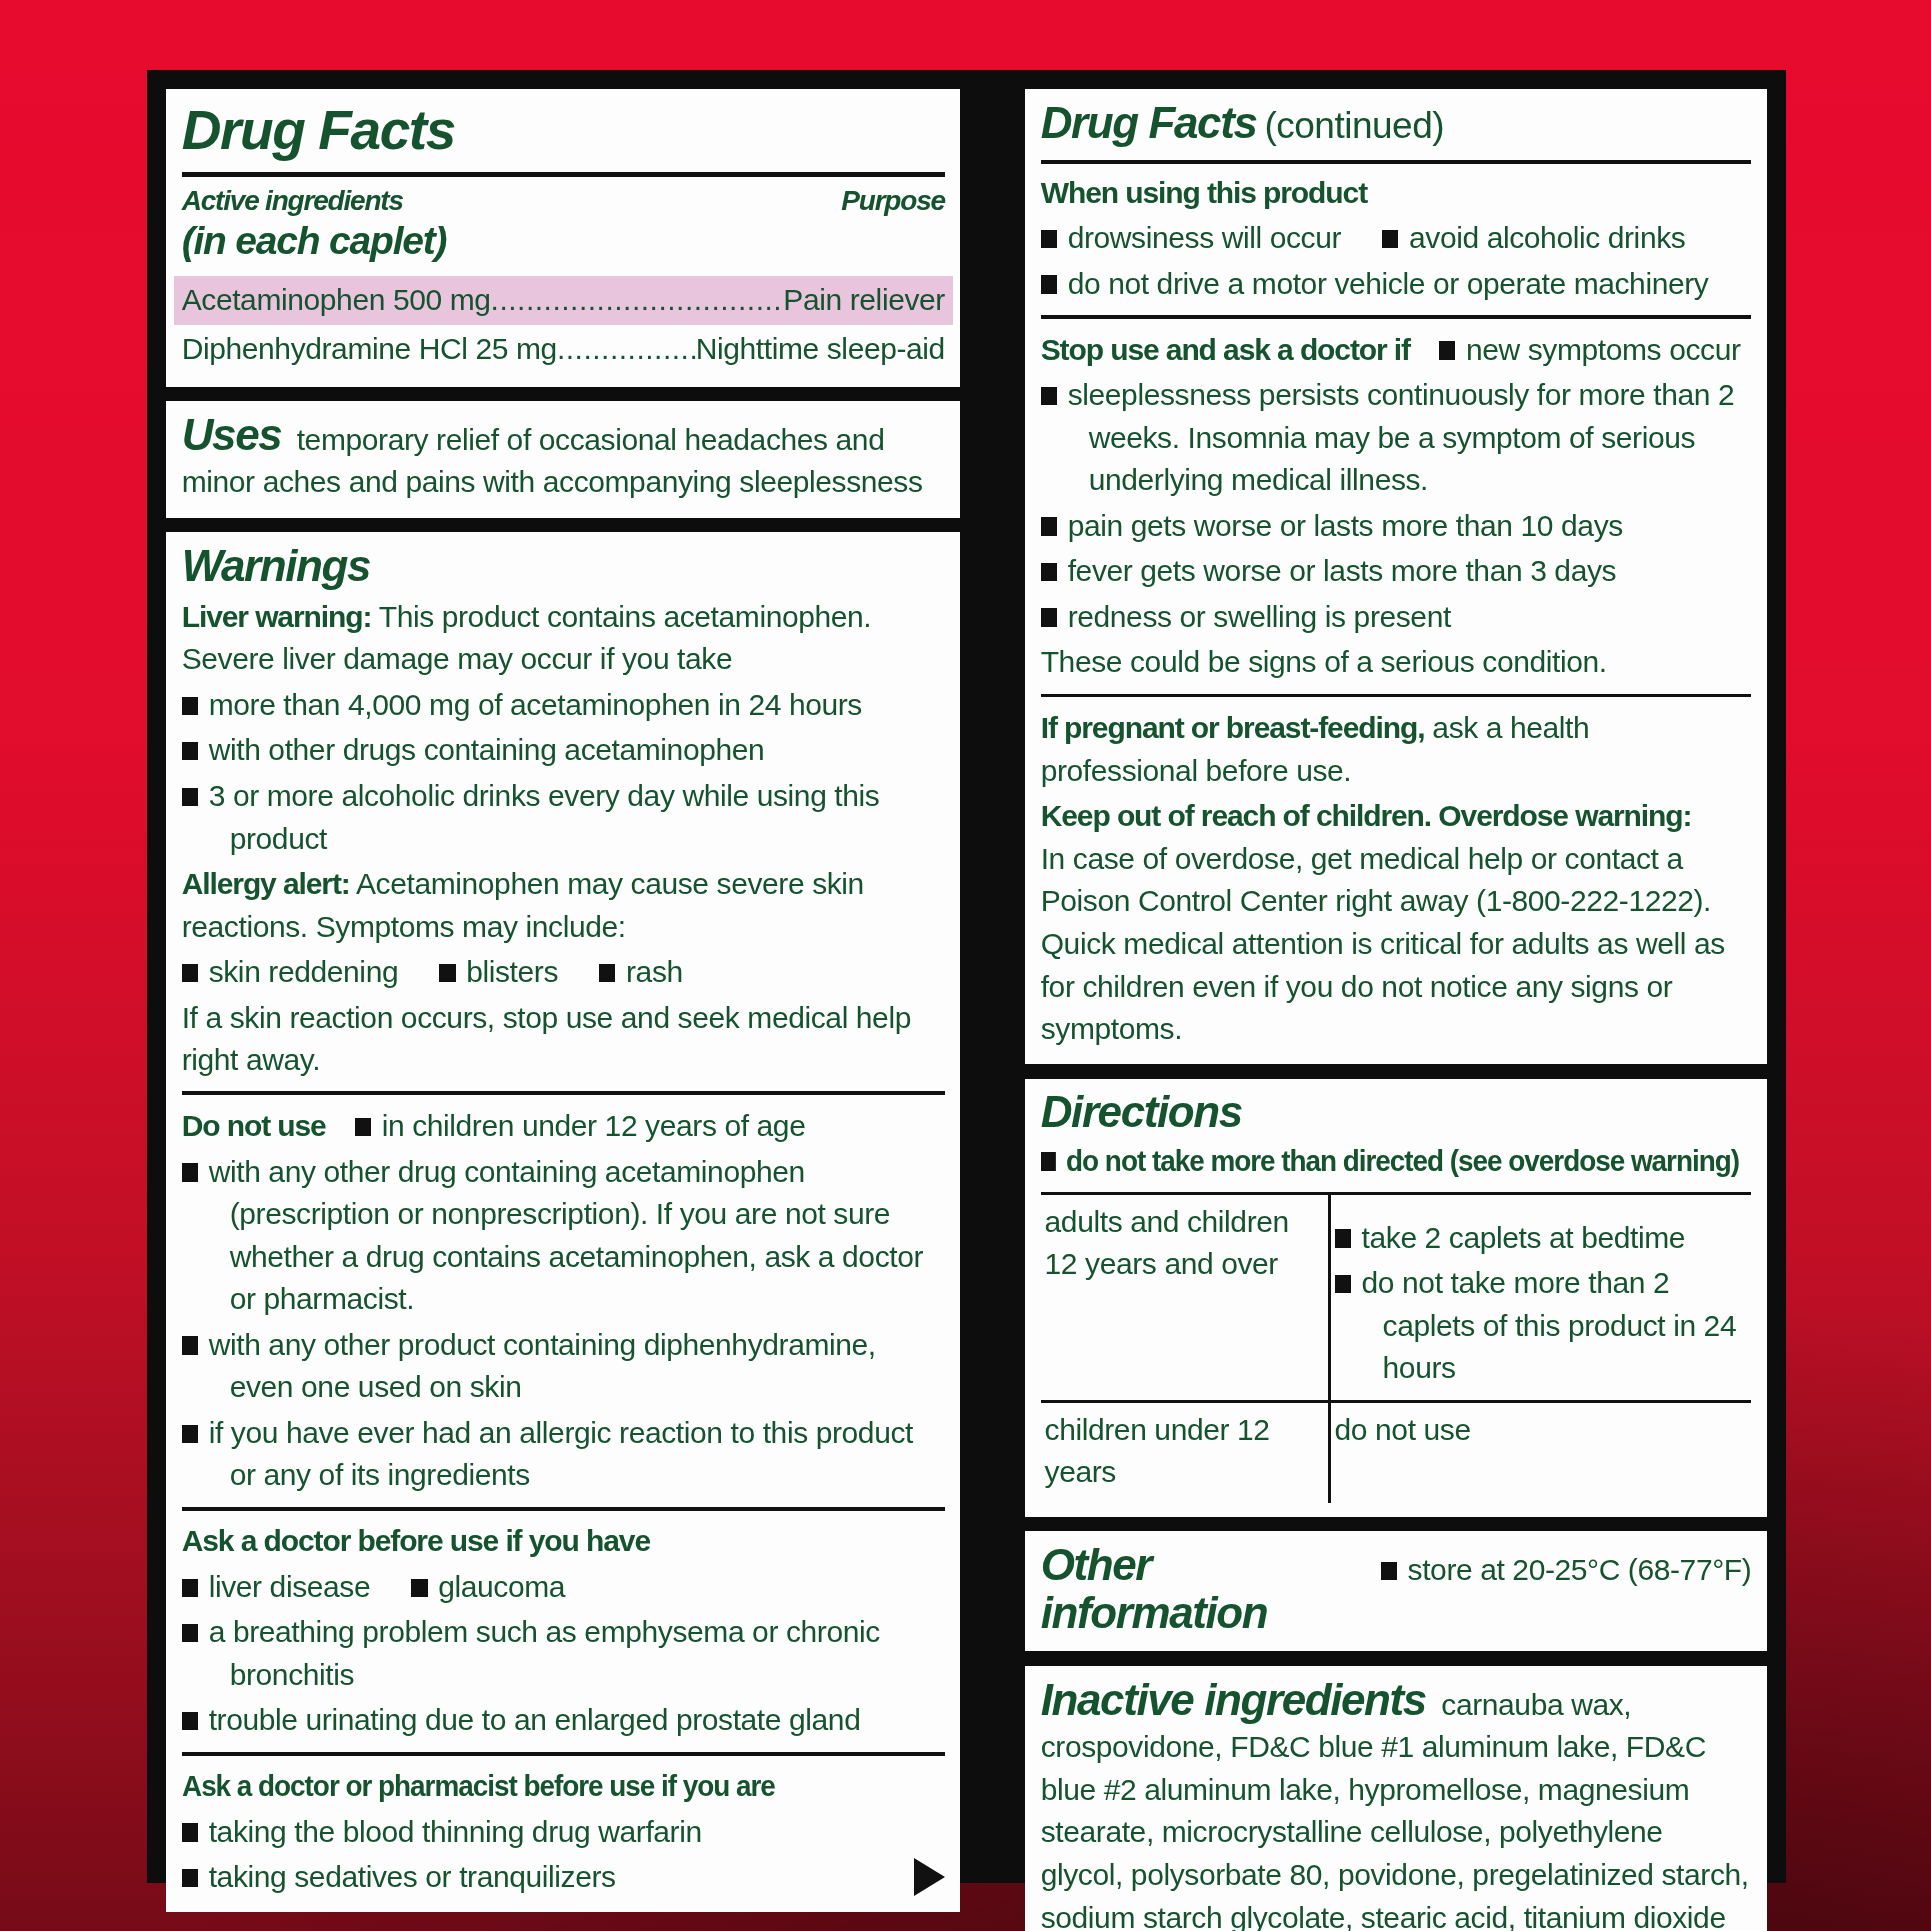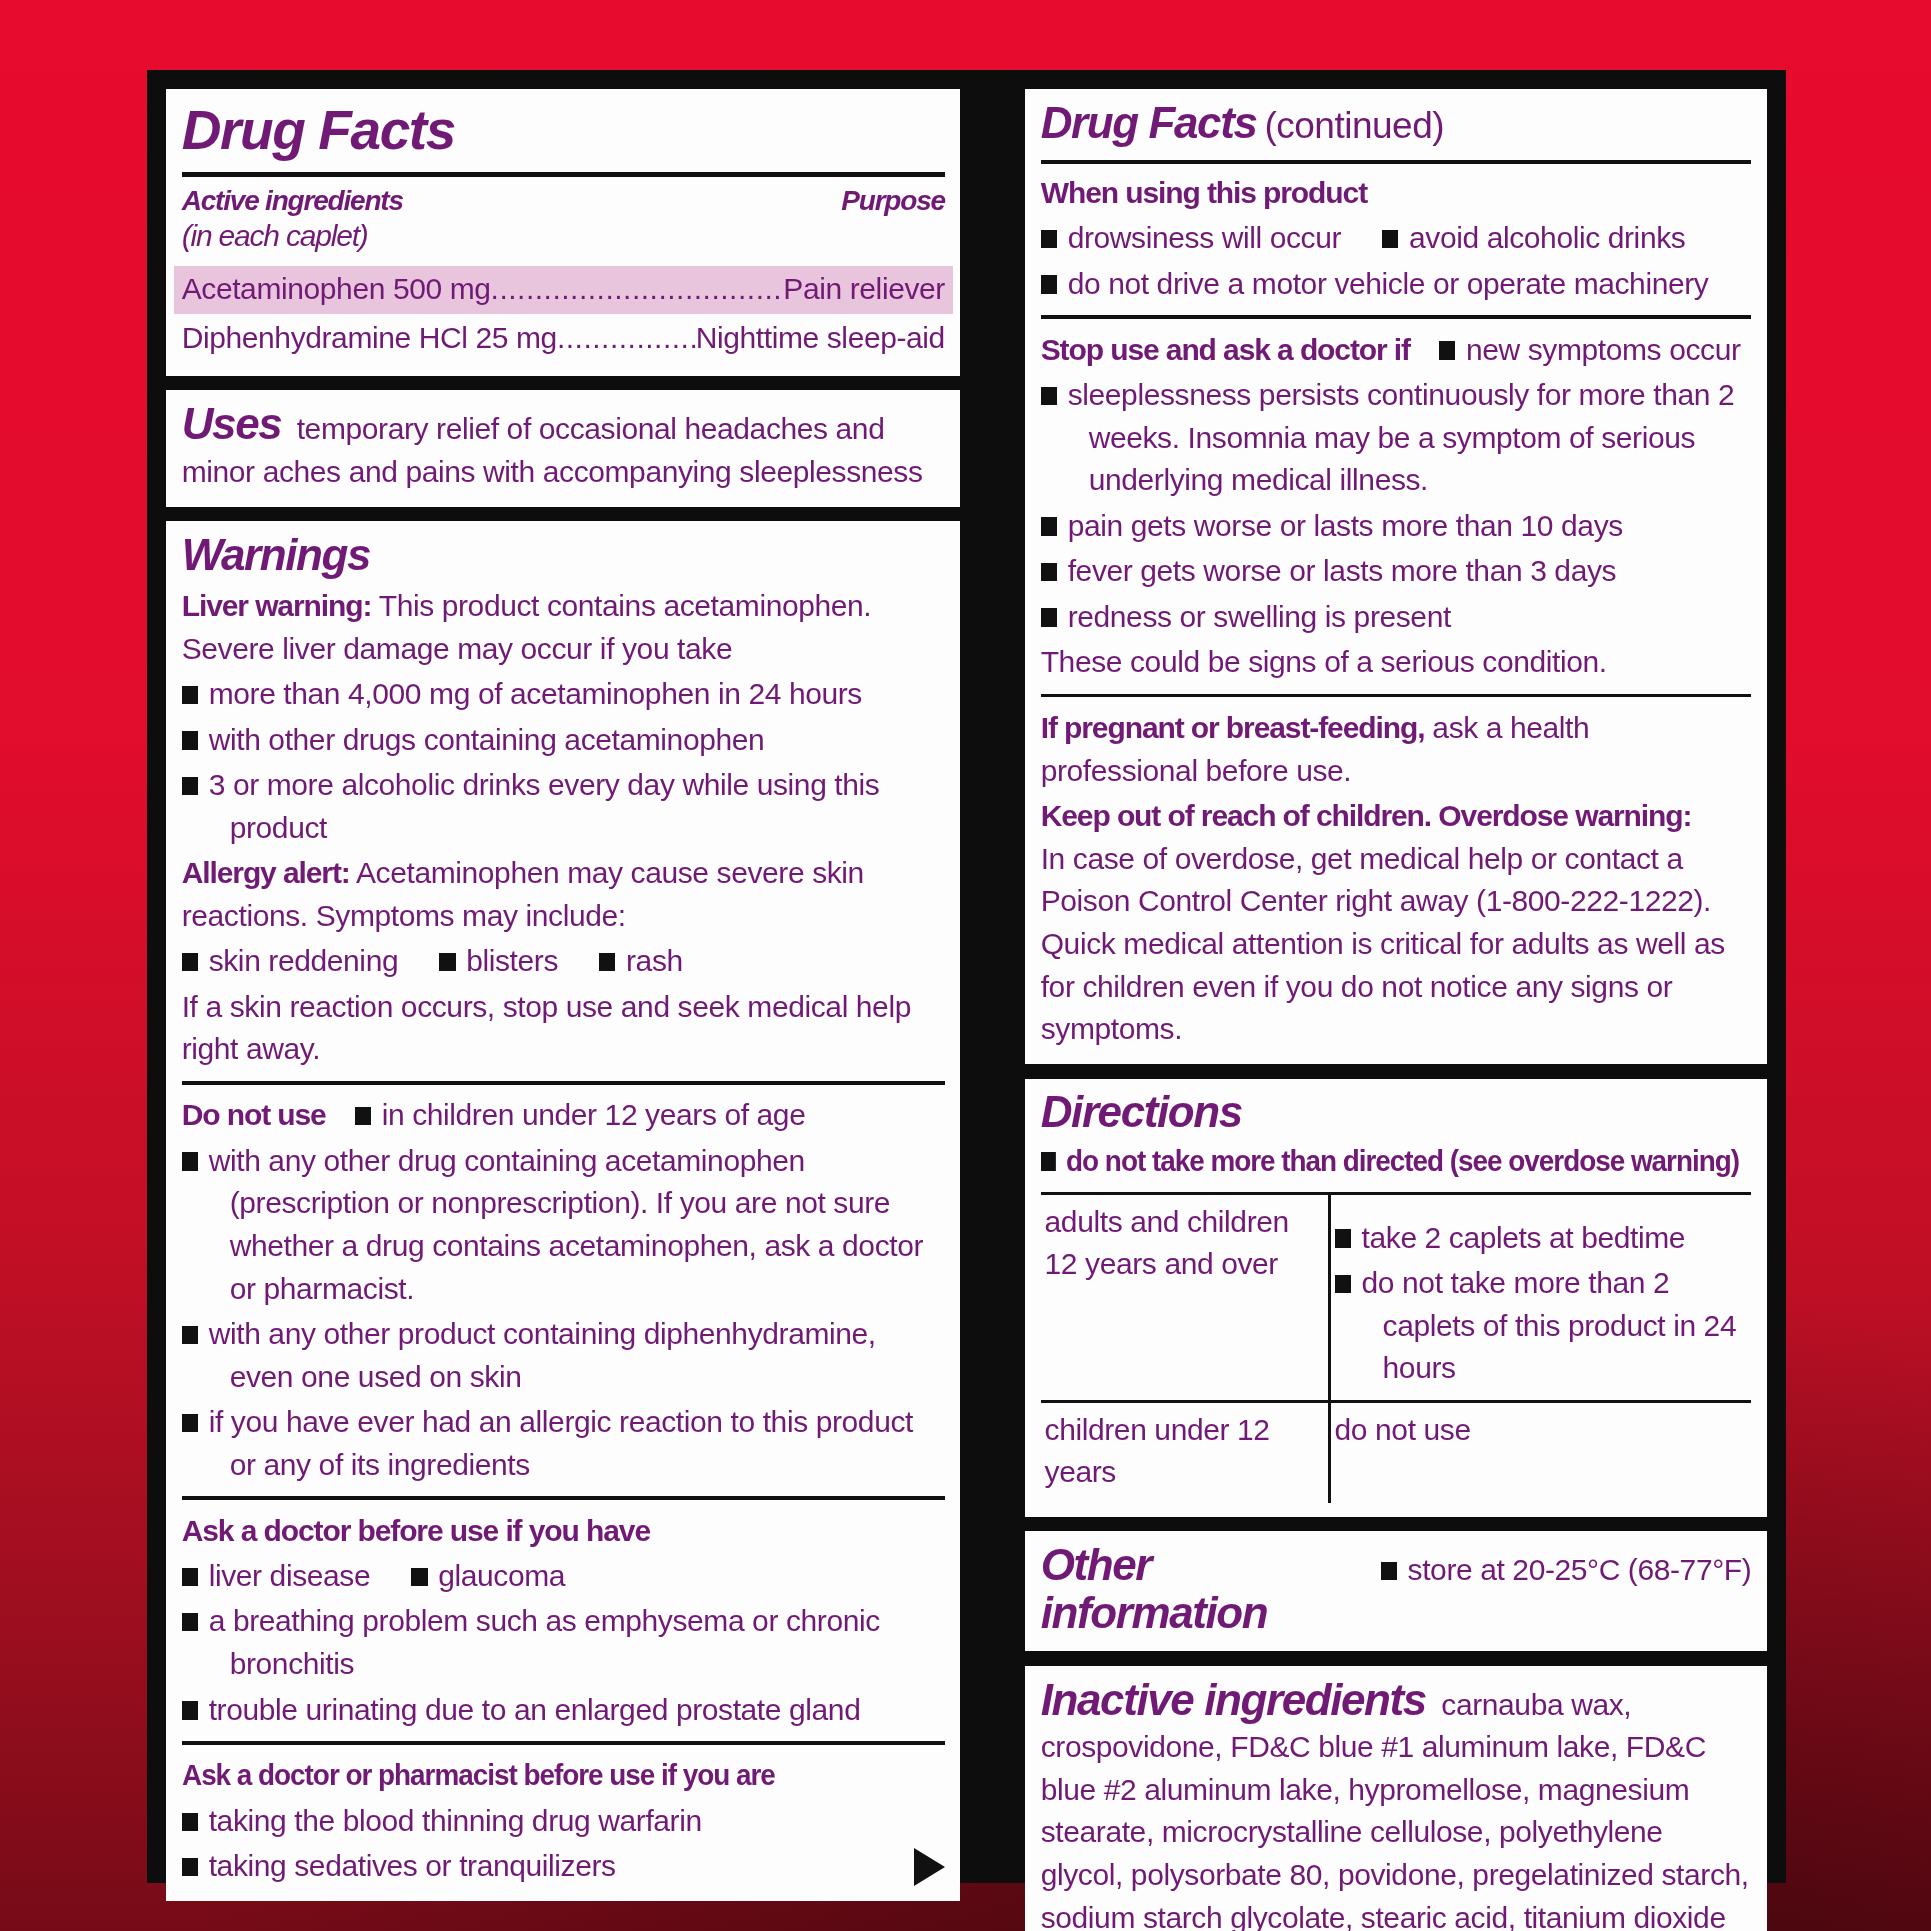--- a/index.html
+++ b/index.html
@@ -4,21 +4,21 @@
 <style>
   html,body { margin:0; padding:0; }
   .page {
     position:relative;
     width:1931px; height:1931px;
     background:
       radial-gradient(130% 75% at 80% 108%, rgba(15,0,4,0.55) 0%, rgba(15,0,4,0.0) 55%),
       linear-gradient(180deg, #e70b2e 0%, #e20c2c 38%, #c30f26 64%, #9c0e1f 84%, #760b17 100%);
     overflow:hidden;
     font-family:"Liberation Sans", sans-serif;
-    color:#701a75;
+    color:#14532d;
   }
   .label {
     position:absolute; left:147px; top:70px;
     width:1639px; height:1813px;
     background:#0d0d0d;
     box-sizing:border-box;
     padding:19.3px;
     display:flex; gap:25px;
   }
   .col { display:flex; flex-direction:column; gap:14.5px; height:100%; box-sizing:border-box; min-width:0; }
@@ -43,21 +43,21 @@
   .t-sec-rule { height:3.9px; background:#111; margin:7.7px 0 7.7px 0; }
   .rule { height:3.9px; background:#111; margin:9.7px 0; }
 
   .subhead { font-weight:700; letter-spacing:-1.1px; }
   .nowrap { white-space:nowrap; }
   .cond { display:inline-block; transform:scaleX(0.93); transform-origin:0 60%; white-space:nowrap; }
 
   
   .ai-head { display:flex; justify-content:space-between; align-items:baseline;
     font-size:28px; line-height:1.2; font-weight:700; font-style:italic; letter-spacing:-1.2px; }
-  .ai-sub { font-size:30px; line-height:1.2; font-weight:400; font-style:italic; letter-spacing:-1.2px; margin-bottom:11.6px; }
+  .ai-sub { font-size:39px; line-height:1.2; font-weight:700; font-style:italic; letter-spacing:-1.2px; margin-bottom:11.6px; }
   .ing-row { display:flex; align-items:center; padding:2.9px 7.7px; margin:0 -7.7px; }
   .ing-row.hl { background:#e9c4dd; }
   .ing-name { white-space:nowrap; }
   .leader { flex:1; overflow:hidden; white-space:nowrap; min-width:19.3px; }
   .leader::after { content:"..........................................................................................................."; letter-spacing:0.5px; }
   .ing-purpose { white-space:nowrap; }
 
   
   .sq::before, .li::before {
     content:""; display:inline-block;

